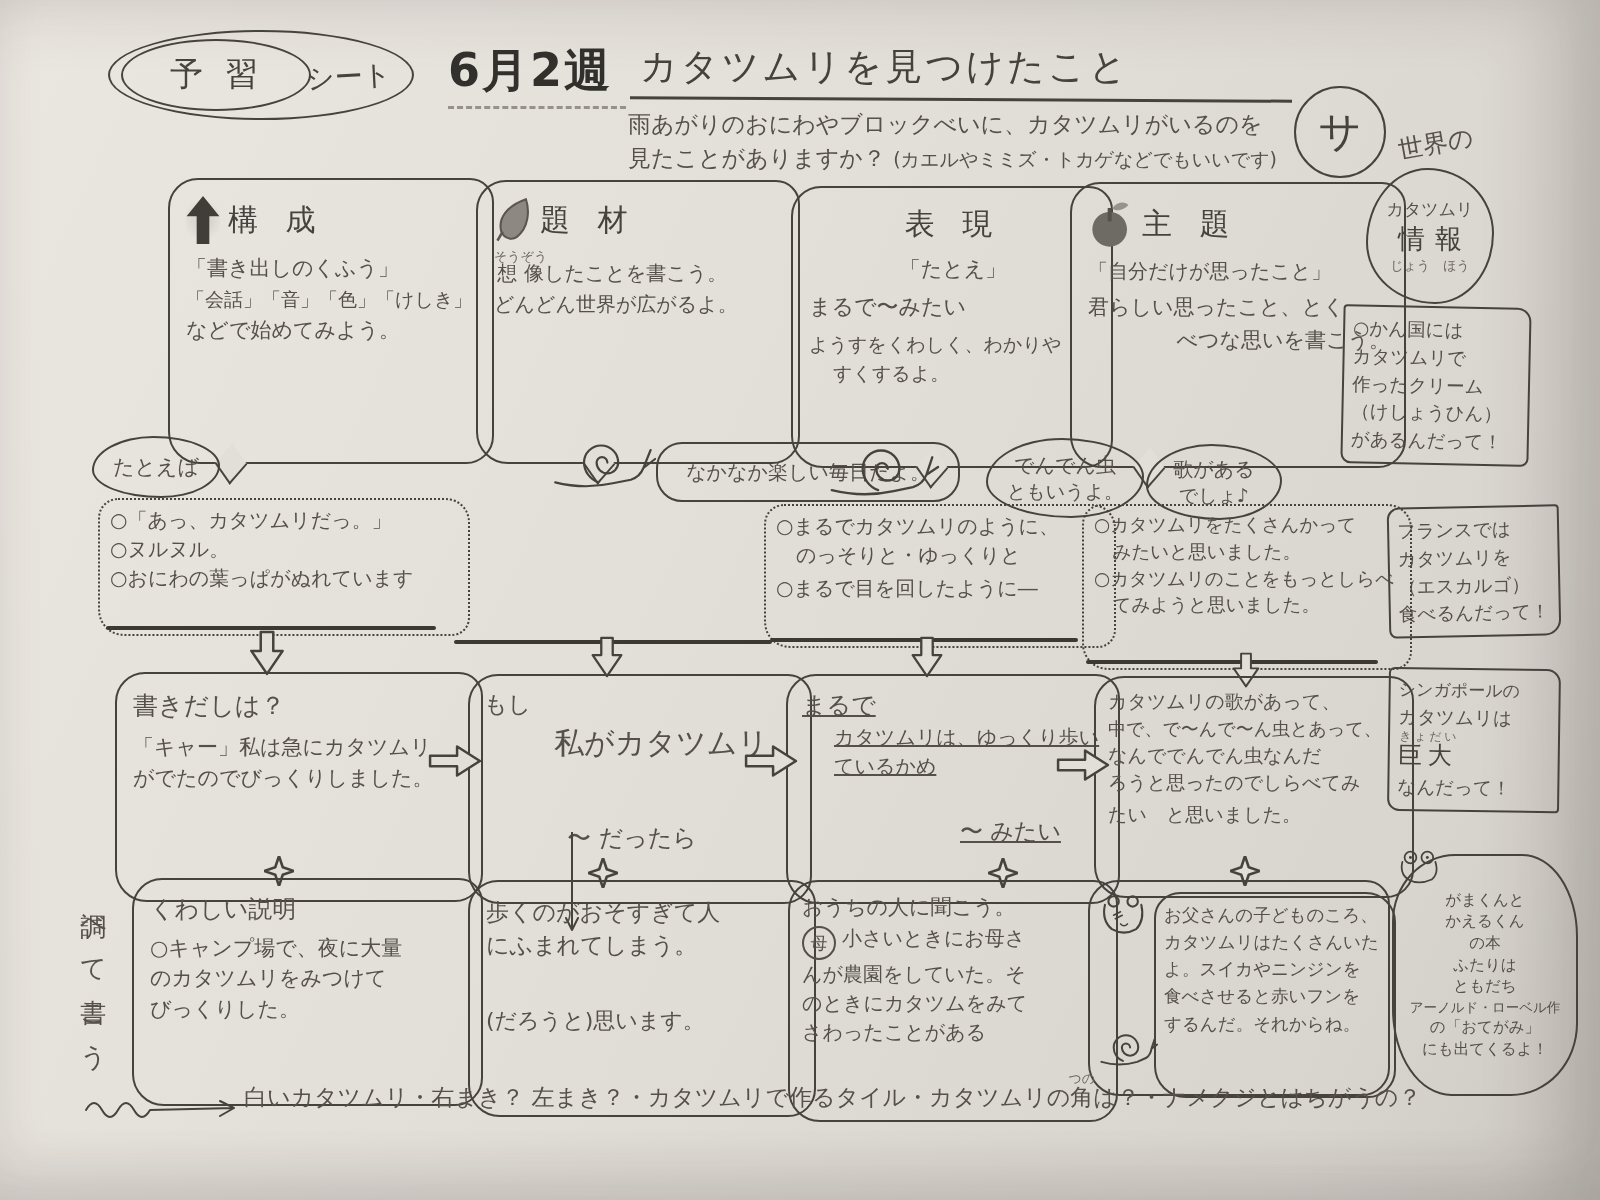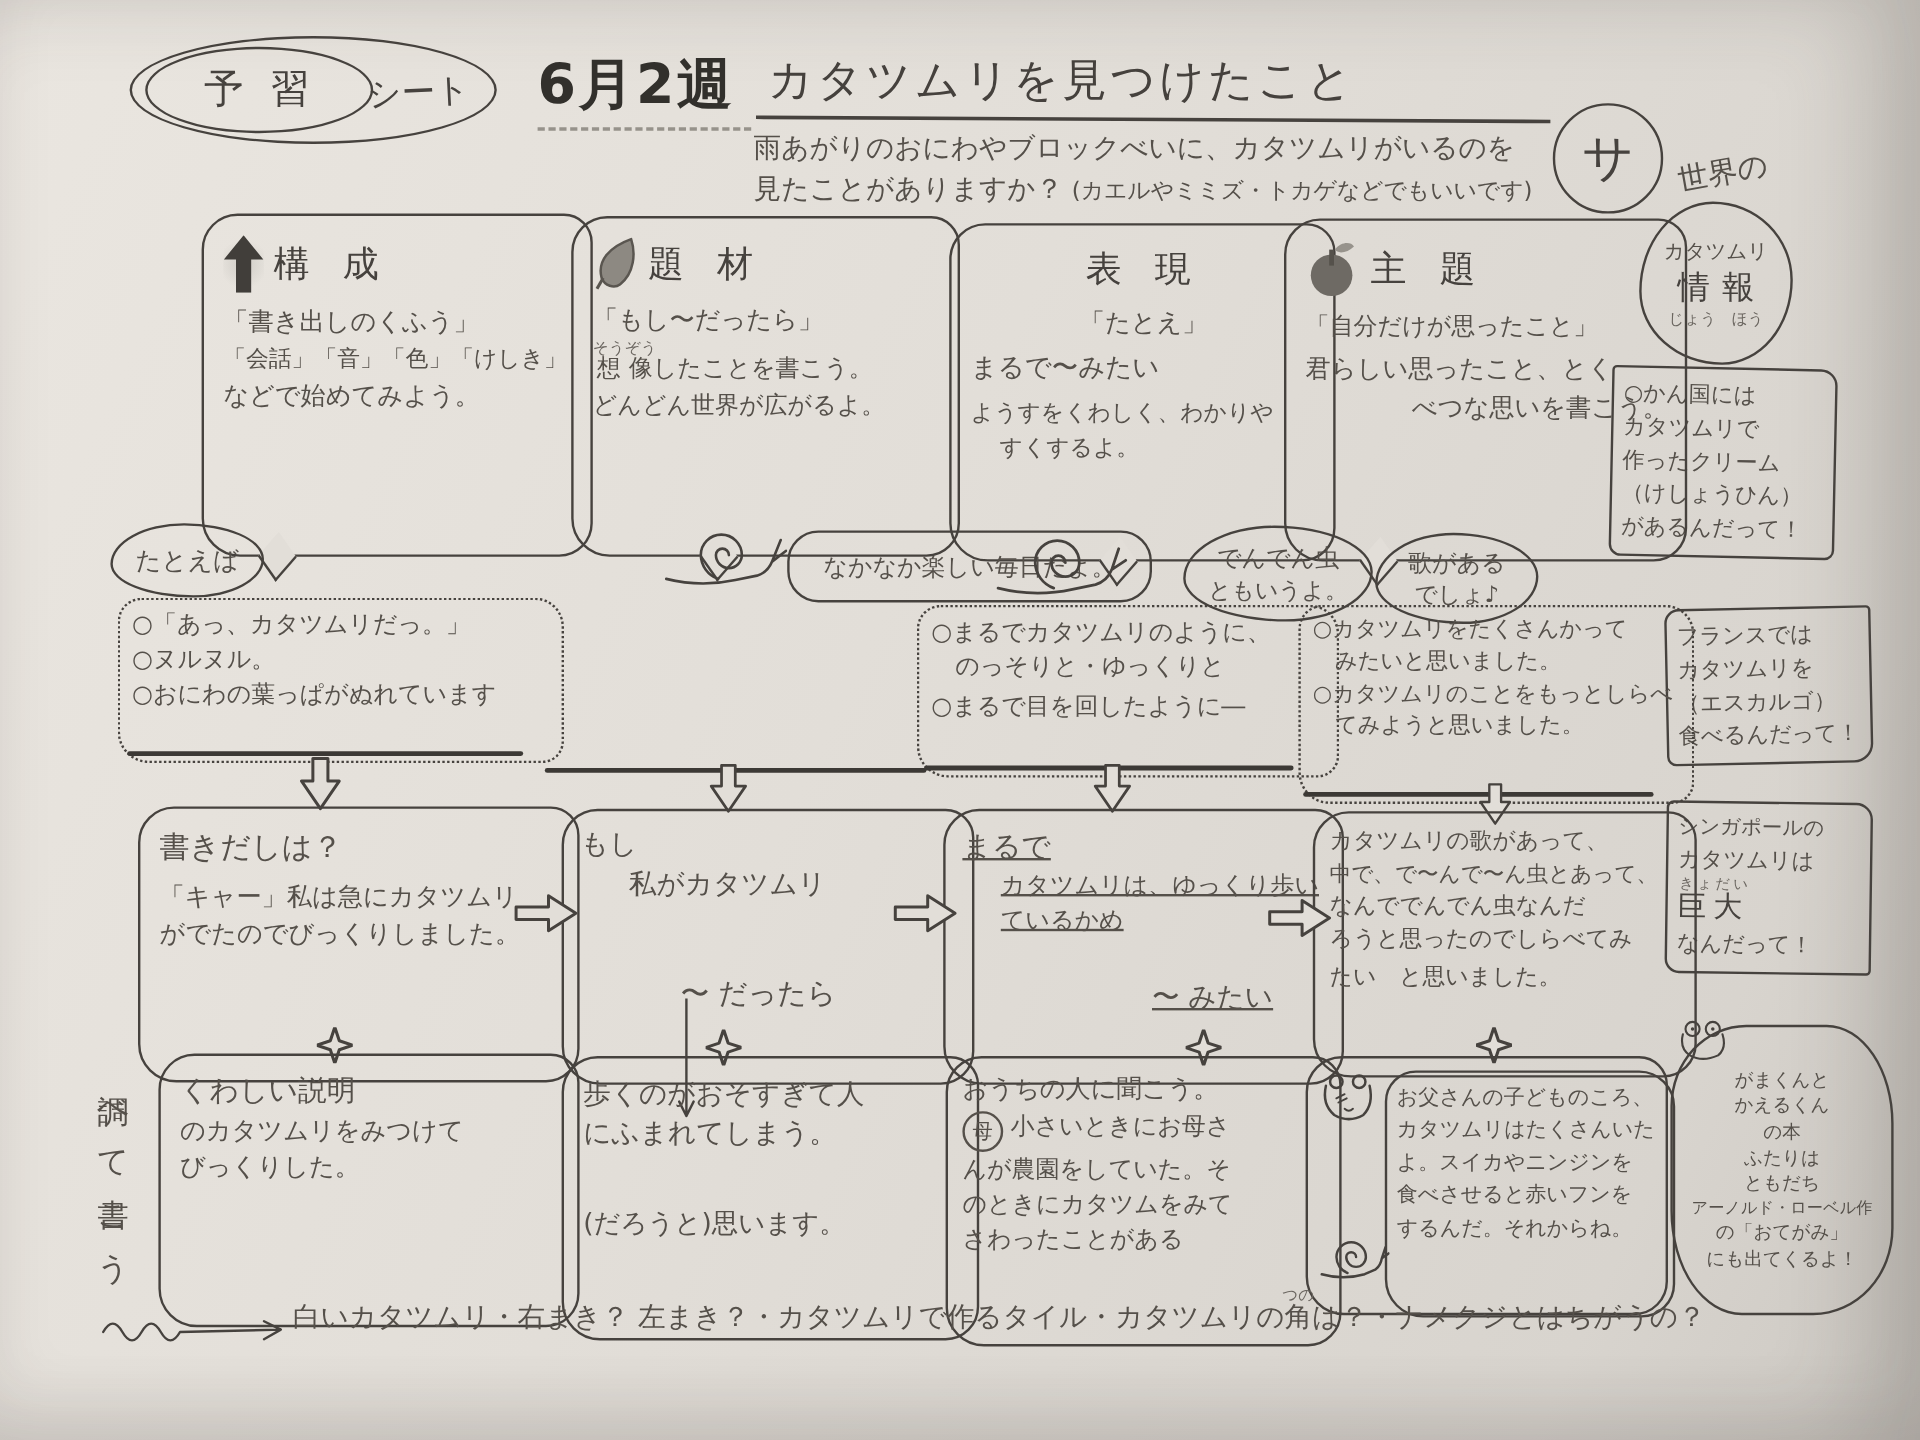--- a/index.html
+++ b/index.html
@@ -128,21 +128,20 @@
   </div>
 
   <div class="box rnd bubble" style="left:476px;top:180px;width:290px;height:254px;">
     <div class="head">
       <svg width="38" height="44" viewBox="0 0 28 34">
         <path d="M24 1 C10 6 2 15 5 26 C7 31 13 33 17 30 C26 23 27 10 24 1 Z" fill="#8d8982" stroke="#5a5650" stroke-width="1.6"></path>
         <path d="M6 26 L2 33" stroke="#5a5650" stroke-width="2" fill="none"></path>
       </svg>
       <span>題 材</span>
     </div>
-    <div class="bl" style="font-size:21px;">「もし〜だったら」</div>
     <div class="bl" style="font-size:20px;">
       <ruby class="under"><span>想像</span><rt>そうぞう</rt></ruby><span>したことを書こう。</span>
     </div>
     <div class="bl" style="font-size:20px;">どんどん世界が広がるよ。</div>
     <div class="tail" style="left:108px;"></div>
   </div>
 
   <div class="box rnd bubble" style="left:775px;top:186px;width:288px;height:252px;margin-left:16px;">
     <div class="head" style="justify-content:center;">
       <span>表 現</span>
@@ -235,21 +234,21 @@
     </svg>
 
   <div class="box rnd hand" style="left:115px;top:672px;width:332px;height:198px;padding:14px 16px;">
     <div style="font-size:25px;">書きだしは？</div>
     <div style="font-size:21px;margin-top:8px;">「キャー」私は急にカタツムリ</div>
     <div style="font-size:21px;">がでたのでびっくりしました。</div>
   </div>
 
   <div class="box rnd hand" style="left:468px;top:674px;width:312px;height:202px;padding:12px 14px;">
     <div style="font-size:23px;">もし</div>
-    <div style="font-size:23px;margin-left:40px;">私がカタツムリ</div>
+    <div style="font-size:30px;margin-left:70px;">私がカタツムリ</div>
     <div style="font-size:24px;margin-left:83px;margin-top:56px;">〜 だったら</div>
   </div>
 
   <div class="box rnd hand" style="left:786px;top:674px;width:302px;height:202px;padding:12px 14px;text-decoration:underline;">
     <div style="font-size:24px;">まるで</div>
     <div style="font-size:20px;margin-left:32px;">カタツムリは、ゆっくり歩い</div>
     <div style="font-size:20px;margin-left:32px;">ているかめ</div>
     <div style="font-size:23px;margin-left:158px;margin-top:34px;">〜 みたい</div>
   </div>
 
@@ -283,20 +282,21 @@
   <svg class="abs" style="left:1230px;top:856px;" width="30" height="30" viewBox="0 0 28 28">
       <path class="paper-fill" d="M14 0 L17.5 10.5 L28 14 L17.5 17.5 L14 28 L10.5 17.5 L0 14 L10.5 10.5 Z"></path>
     </svg>
 
   <svg class="abs" style="left:564px;top:832px;" width="16" height="104" viewBox="0 0 16 104">
     <path class="ink-stroke" d="M8 0 V98 M8 98 l-6 -12 M8 98 l6 -12" style="stroke-width:2;"></path>
   </svg>
 
   <div class="box rnd hand" style="left:132px;top:878px;width:315px;height:200px;padding:12px 16px;">
     <div style="font-size:24px;">くわしい説明</div>
+    <div style="font-size:21px;margin-top:6px;">○キャンプ場で、夜に大量</div>
     <div style="font-size:21px;">のカタツムリをみつけて</div>
     <div style="font-size:21px;">びっくりした。</div>
   </div>
 
   <div class="box rnd hand" style="left:468px;top:880px;width:312px;height:205px;padding:14px 16px;">
     <div style="font-size:23px;">歩くのがおそすぎて人</div>
     <div style="font-size:23px;">にふまれてしまう。</div>
     <div style="font-size:22px;margin-top:42px;">(だろうと)思います。</div>
   </div>
 

